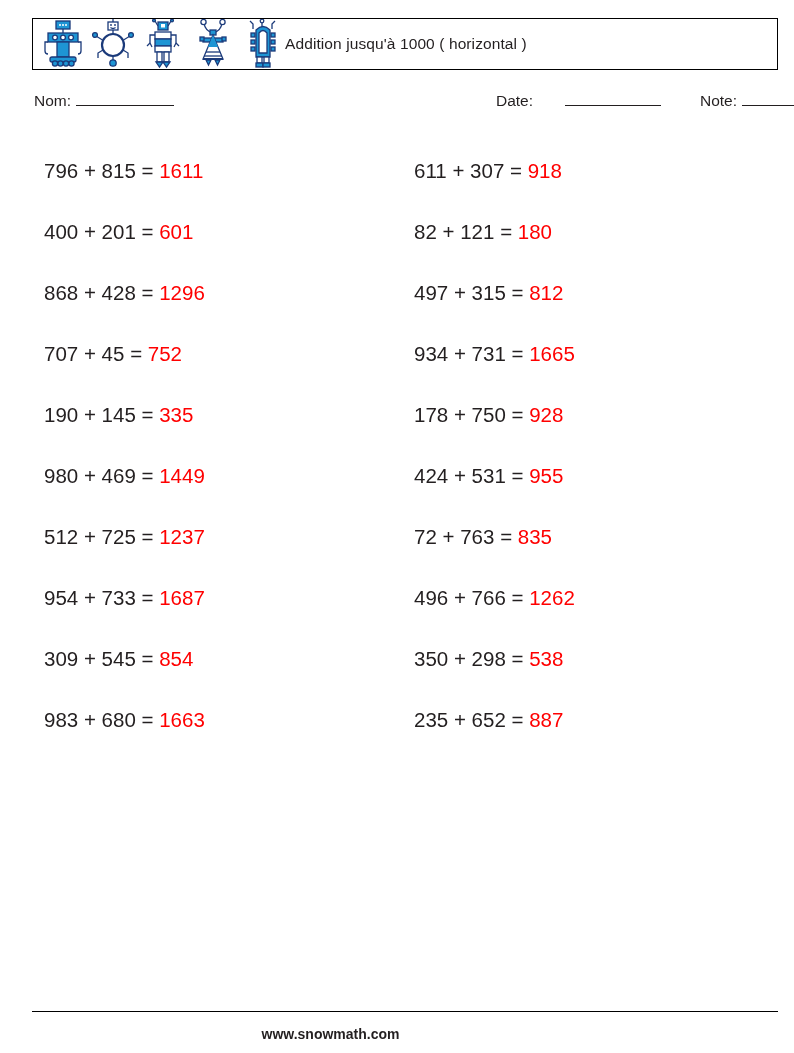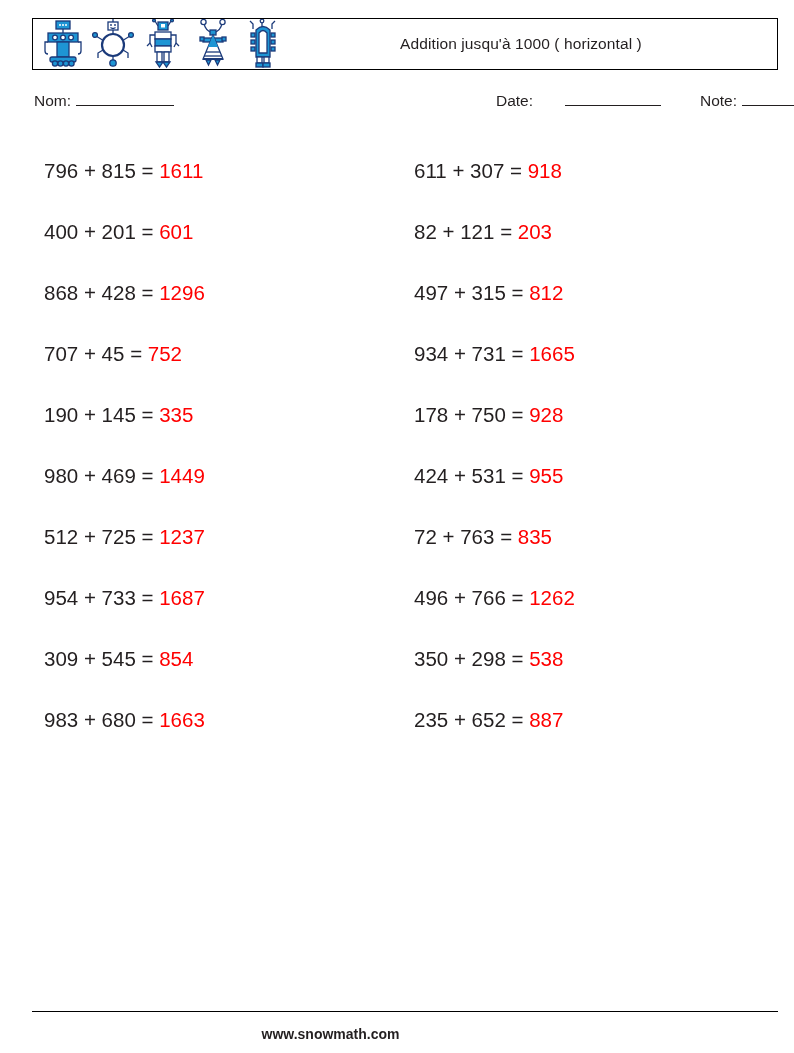--- a/index.html
+++ b/index.html
@@ -36,21 +36,20 @@
     height: 100%;
   }
   .robot {
     width: 44px;
     height: 50px;
     display: block;
   }
   .title-wrap {
     flex: 1;
     display: flex;
-    justify-content: center;
     align-items: center;
     padding-right: 20px;
   }
   .title {
     font-size: 15.5px;
     letter-spacing: 0.1px;
     color: #231f20;
     white-space: nowrap;
   }
 
@@ -279,21 +278,21 @@
       <div class="problem"><span class="operand">707</span> <span class="operator">+</span> <span class="operand">45</span> <span class="equals">=</span> <span class="answer">752</span></div>
       <div class="problem"><span class="operand">190</span> <span class="operator">+</span> <span class="operand">145</span> <span class="equals">=</span> <span class="answer">335</span></div>
       <div class="problem"><span class="operand">980</span> <span class="operator">+</span> <span class="operand">469</span> <span class="equals">=</span> <span class="answer">1449</span></div>
       <div class="problem"><span class="operand">512</span> <span class="operator">+</span> <span class="operand">725</span> <span class="equals">=</span> <span class="answer">1237</span></div>
       <div class="problem"><span class="operand">954</span> <span class="operator">+</span> <span class="operand">733</span> <span class="equals">=</span> <span class="answer">1687</span></div>
       <div class="problem"><span class="operand">309</span> <span class="operator">+</span> <span class="operand">545</span> <span class="equals">=</span> <span class="answer">854</span></div>
       <div class="problem"><span class="operand">983</span> <span class="operator">+</span> <span class="operand">680</span> <span class="equals">=</span> <span class="answer">1663</span></div>
     </div>
   <div class="prob-col col-right" id="col-right">
       <div class="problem"><span class="operand">611</span> <span class="operator">+</span> <span class="operand">307</span> <span class="equals">=</span> <span class="answer">918</span></div>
-      <div class="problem"><span class="operand">82</span> <span class="operator">+</span> <span class="operand">121</span> <span class="equals">=</span> <span class="answer">203</span></div>
+      <div class="problem"><span class="operand">82</span> <span class="operator">+</span> <span class="operand">121</span> <span class="equals">=</span> <span class="answer">180</span></div>
       <div class="problem"><span class="operand">497</span> <span class="operator">+</span> <span class="operand">315</span> <span class="equals">=</span> <span class="answer">812</span></div>
       <div class="problem"><span class="operand">934</span> <span class="operator">+</span> <span class="operand">731</span> <span class="equals">=</span> <span class="answer">1665</span></div>
       <div class="problem"><span class="operand">178</span> <span class="operator">+</span> <span class="operand">750</span> <span class="equals">=</span> <span class="answer">928</span></div>
       <div class="problem"><span class="operand">424</span> <span class="operator">+</span> <span class="operand">531</span> <span class="equals">=</span> <span class="answer">955</span></div>
       <div class="problem"><span class="operand">72</span> <span class="operator">+</span> <span class="operand">763</span> <span class="equals">=</span> <span class="answer">835</span></div>
       <div class="problem"><span class="operand">496</span> <span class="operator">+</span> <span class="operand">766</span> <span class="equals">=</span> <span class="answer">1262</span></div>
       <div class="problem"><span class="operand">350</span> <span class="operator">+</span> <span class="operand">298</span> <span class="equals">=</span> <span class="answer">538</span></div>
       <div class="problem"><span class="operand">235</span> <span class="operator">+</span> <span class="operand">652</span> <span class="equals">=</span> <span class="answer">887</span></div>
     </div>
 </div>

